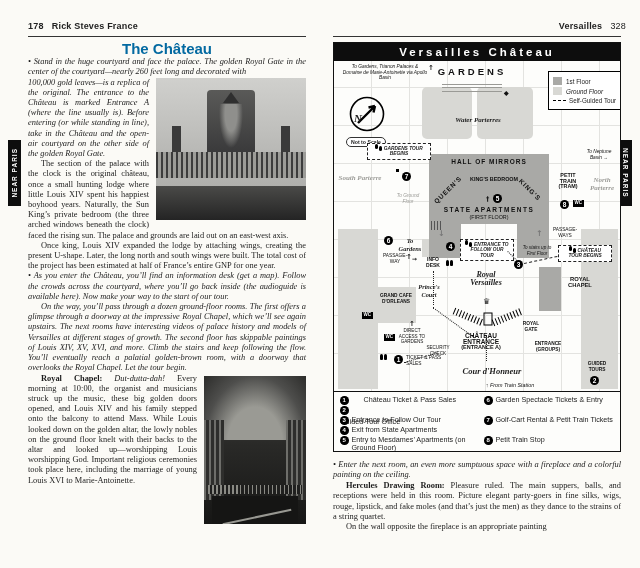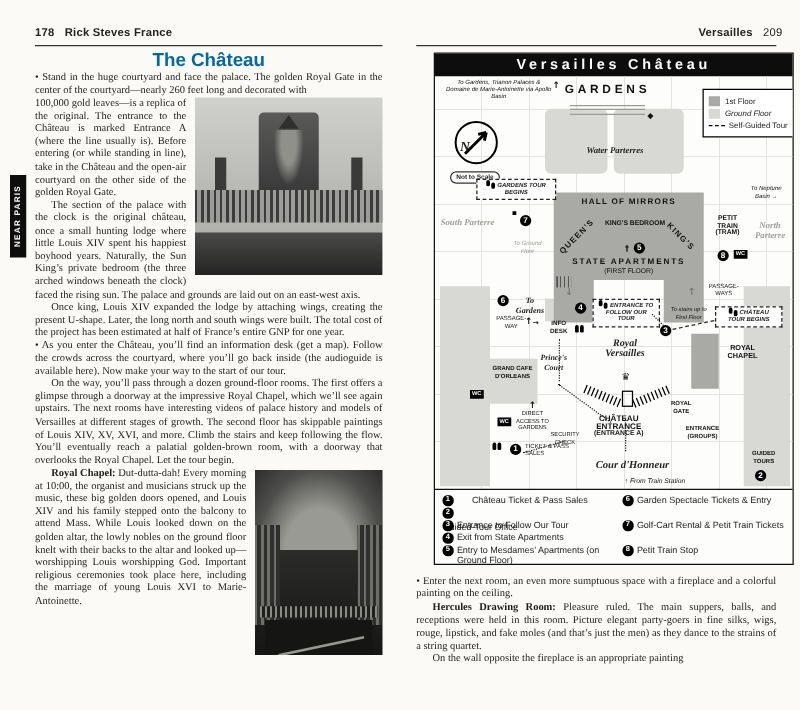--- a/index.html
+++ b/index.html
@@ -20,21 +20,21 @@
        letter-spacing:1px;display:flex;align-items:center;justify-content:center;}
   .tab span{writing-mode:vertical-rl;white-space:nowrap;}
   .tab.left span{transform:rotate(180deg);}
 
   
   .body{position:absolute;left:28px;top:44px;width:278px;font-size:8.4px;
         line-height:10.2px;text-align:justify;}
   .body p,.body .para{margin:0;}
   .heading{font-family:"Liberation Sans",sans-serif;font-weight:bold;font-size:15px;
            margin:0 0 3px 0;text-align:center;color:#0369a1;}
-  .it{}
+  .it{font-style:italic;}
   .ind{text-indent:13px;}
   .lead{font-weight:bold;}
 
   
   .photo1{float:right;width:150px;height:142px;margin:0 0 3px 7px;position:relative;
           background:linear-gradient(#d0d0cd,#b7b7b4 55%,#a8a8a5);overflow:hidden;}
   .p1-gate{position:absolute;left:50%;top:12px;transform:translateX(-50%);width:48px;height:64px;
            background:linear-gradient(#5a5a58,#39393a);border-radius:4px 4px 0 0;}
   .p1-gate:before{content:"";position:absolute;left:10px;top:14px;width:28px;height:50px;
            background:radial-gradient(ellipse at 50% 20%,#8f8f8c 0 30%,transparent 60%);}
@@ -54,21 +54,21 @@
   .p2-colL,.p2-colR{position:absolute;top:44px;width:20px;height:80px;
           background:repeating-linear-gradient(90deg,#6e6e6a 0 2px,#2e2e2c 2px 5px);}
   .p2-colL{left:0;} .p2-colR{right:0;}
   .p2-rail{position:absolute;left:4px;right:4px;bottom:30px;height:9px;
           background:repeating-linear-gradient(90deg,#8a8a84 0 1.5px,#1f1f1e 1.5px 4px);}
   .p2-organ{position:absolute;left:8px;right:8px;bottom:0;height:28px;background:#151514;}
   .p2-beam{position:absolute;left:18px;bottom:6px;width:70px;height:2px;background:#b9b9b2;
           transform:rotate(-12deg);opacity:.8;}
 
   
-  .map{position:absolute;left:27px;top:42px;width:288px;height:410px;border:1.5px solid #111;
+  .map{position:absolute;left:13px;top:42px;width:288px;height:410px;border:1.5px solid #111;
        background:#fdfdfb;box-sizing:border-box;font-family:"Liberation Sans",sans-serif;}
   .map-title{height:18px;background:#0d0d0d;color:#fff;display:flex;align-items:center;
        justify-content:center;font-weight:bold;font-size:11.5px;letter-spacing:3px;}
   .canvas{position:relative;width:100%;height:330px;overflow:hidden;
        background-image:repeating-linear-gradient(0deg,transparent 0 37px,#e3e3e0 37px 38px),
                         repeating-linear-gradient(90deg,transparent 0 37px,#e3e3e0 37px 38px);}
   .blk{position:absolute;}
   .ml{position:absolute;font-size:5px;line-height:5.6px;font-weight:bold;color:#111;
       text-align:center;text-transform:uppercase;}
   .mi{position:absolute;font-family:"Liberation Serif",serif;font-style:italic;font-weight:bold;
@@ -154,21 +154,21 @@
       <span class="lead">Royal Chapel:</span>
       <span class="it">Dut-dutta-dah!</span>
       <span>Every morning at 10:00, the organist and musicians struck up the music, these big golden doors opened, and Louis XIV and his family stepped onto the balcony to attend Mass. While Louis looked down on the golden altar, the lowly nobles on the ground floor knelt with their backs to the altar and looked up—worshipping Louis worshipping God. Important religious ceremonies took place here, including the marriage of young Louis XVI to Marie-Antoinette.</span>
     </div>
   </div>
 </div>
 
 <div class="page" id="page-right">
   <div class="runhead" style="right:14px;">
     <span>Versailles</span>&nbsp;&nbsp;
-    <span style="font-weight:normal;">209</span>
+    <span style="font-weight:normal;">328</span>
   </div>
   <div class="rule" style="left:13px;width:288px;"></div>
   <div class="tab" style="left:299px;top:140px;">
     <span>NEAR PARIS</span>
   </div>
 
   <div class="map">
     <div class="map-title">Versailles Château</div>
     <div class="canvas">
 

